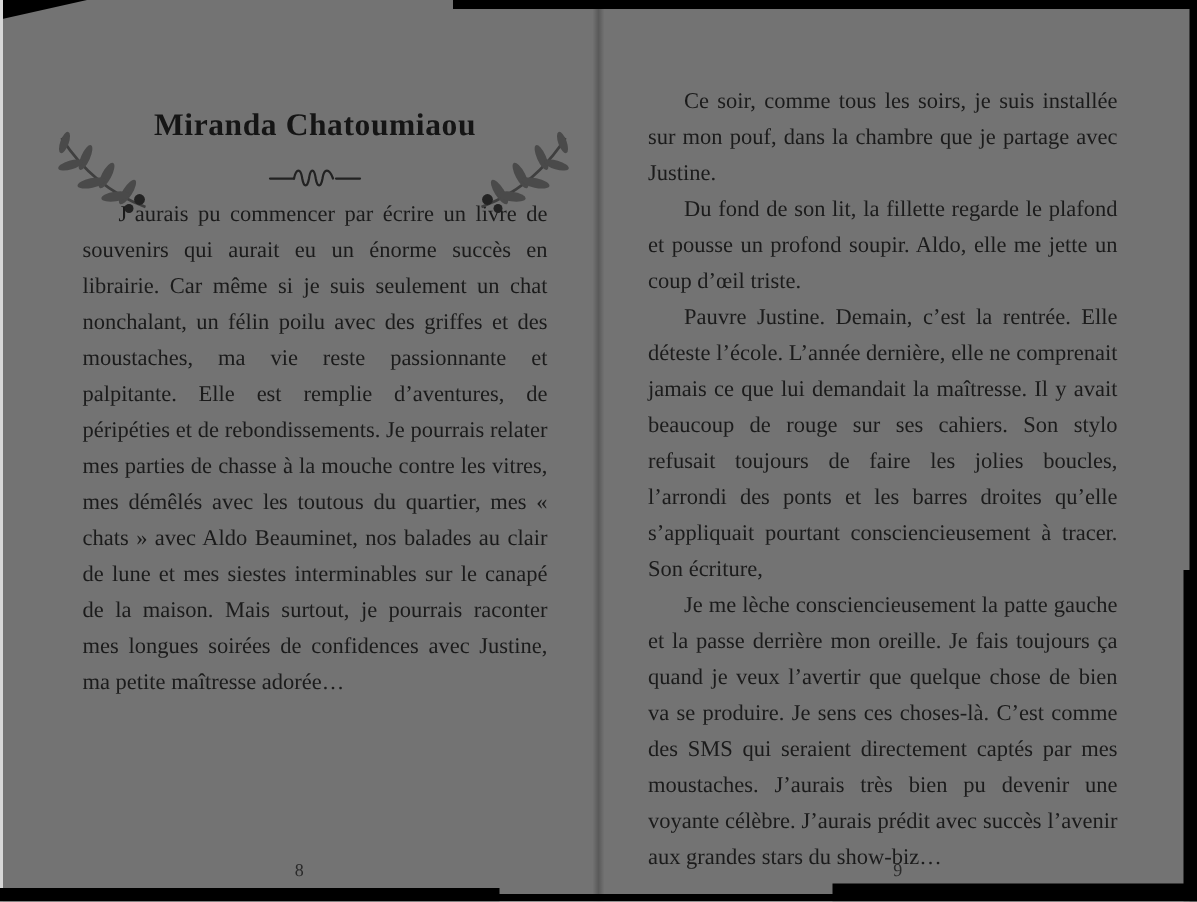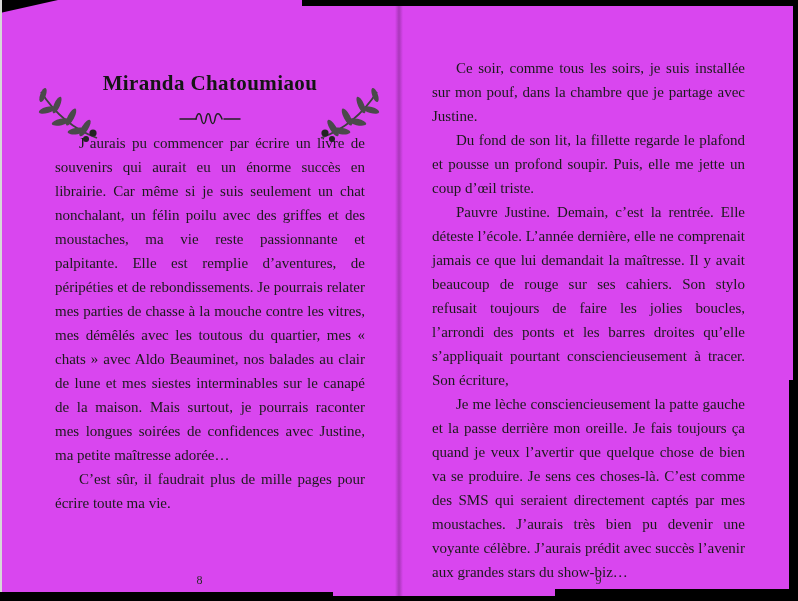--- a/index.html
+++ b/index.html
@@ -5,21 +5,21 @@
   * { margin:0; padding:0; box-sizing:border-box; }
   html,body { width:798px; height:601px; }
   body {
     font-family: "Liberation Serif", "DejaVu Serif", serif;
     background:#ffffff;
     color:#1b1b1b;
   }
   .spread {
     position:relative;
     width:798px; height:601px;
-    background:#d946ef;
+    background:#737373;
     overflow:hidden;
   }
   .page {
     position:absolute; top:0; height:100%; width:399px;
   }
   .page-left  { left:0;   padding:0 34px 0 55px; }
   .page-right { left:399px; padding:0 53px 0 33px; }
 
   
   .chapter-header { position:relative; margin-top:70px; text-align:center; }
@@ -124,30 +124,29 @@
         <g stroke="#222" stroke-width="1.5" fill="none" stroke-linecap="round">
           <path d="M1 9 H17"></path>
           <path d="M45 9 H61"></path>
           <path d="M17 9 c1.5 -7 4.5 -7 5.5 0 c1 6 3.5 6 4.5 0 c1 -7 3.5 -7 4.5 0 c1 6 3.5 6 4.5 0 c1 -7 4.5 -7 7 0"></path>
         </g>
       </svg>
     </div>
 
     <div class="body">
       <p>J’aurais pu commencer par écrire un livre de souvenirs qui aurait eu un énorme succès en librairie. Car même si je suis seulement un chat nonchalant, un félin poilu avec des griffes et des moustaches, ma vie reste passionnante et palpitante. Elle est remplie d’aventures, de péripéties et de rebondissements. Je pourrais relater mes parties de chasse à la mouche contre les vitres, mes démêlés avec les toutous du quartier, mes « chats » avec Aldo Beauminet, nos balades au clair de lune et mes siestes interminables sur le canapé de la maison. Mais surtout, je pourrais raconter mes longues soirées de confidences avec Justine, ma petite maîtresse adorée…</p>
-      <p>C’est sûr, il faudrait plus de mille pages pour écrire toute ma vie.</p>
     </div>
 
     <div class="folio">8</div>
   </section>
 
   <section class="page page-right" lang="fr">
     <div class="body body-right">
       <p>Ce soir, comme tous les soirs, je suis installée sur mon pouf, dans la chambre que je partage avec Justine.</p>
-      <p>Du fond de son lit, la fillette regarde le plafond et pousse un profond soupir. Puis, elle me jette un coup d’œil triste.</p>
+      <p>Du fond de son lit, la fillette regarde le plafond et pousse un profond soupir. Aldo, elle me jette un coup d’œil triste.</p>
       <p>Pauvre Justine. Demain, c’est la rentrée. Elle déteste l’école. L’année dernière, elle ne comprenait jamais ce que lui demandait la maîtresse. Il y avait beaucoup de rouge sur ses cahiers. Son stylo refusait toujours de faire les jolies boucles, l’arrondi des ponts et les barres droites qu’elle s’appliquait pourtant consciencieusement à tracer. Son écriture,</p>
       <p>Je me lèche consciencieusement la patte gauche et la passe derrière mon oreille. Je fais toujours ça quand je veux l’avertir que quelque chose de bien va se produire. Je sens ces choses-là. C’est comme des SMS qui seraient directement captés par mes moustaches. J’aurais très bien pu devenir une voyante célèbre. J’aurais prédit avec succès l’avenir aux grandes stars du show-biz…</p>
     </div>
 
     <div class="folio">9</div>
   </section>
 
   <div class="gutter"></div>
   <div class="edge edge-top-right"></div>
   <div class="edge edge-top-left"></div>

